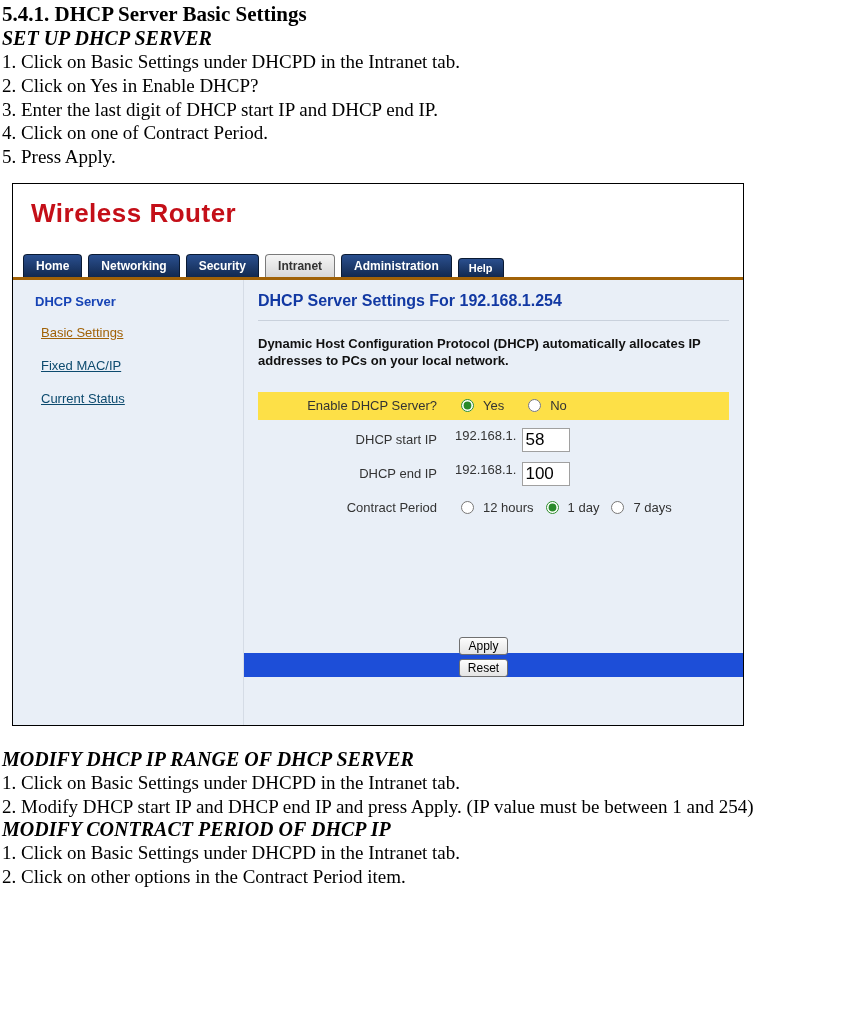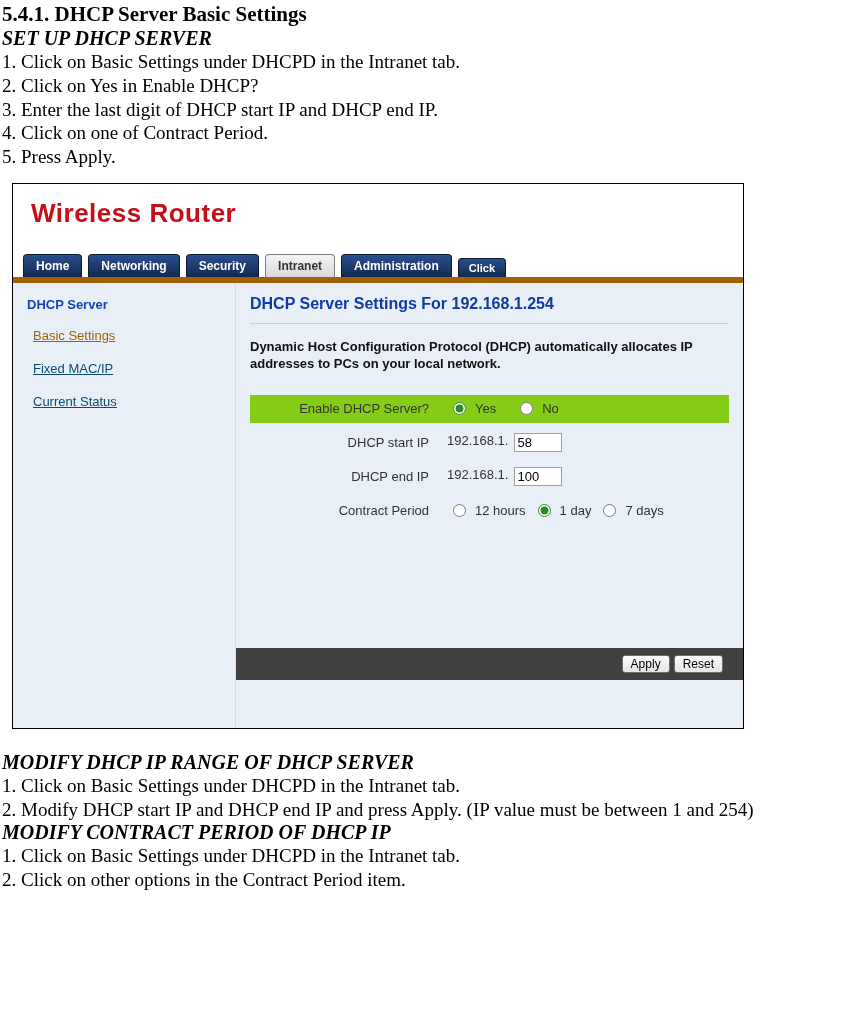--- a/index.html
+++ b/index.html
@@ -57,23 +57,24 @@
     color: #333;
     border: 1px solid #7a7a7a;
     border-bottom: none;
   }
   .tab.help {
     padding: 3px 10px;
     font-size: 11px;
   }
   .app-body {
     display: flex;
-    border-top: 6px solid #a16207;
+    border-top: 3px solid #a16207;
     background: #e9eff7;
     min-height: 445px;
+    padding-left: 8px;
   }
   .sidebar {
     width: 200px;
     padding: 14px 8px 8px 14px;
     font-family: Arial, sans-serif;
     font-size: 13px;
     background: #e9eff7;
     border-right: 1px solid #d5dce6;
   }
   .sidebar-title {
@@ -115,47 +116,48 @@
     line-height: 1.35;
     margin-bottom: 22px;
   }
   .form-row {
     display: flex;
     align-items: center;
     margin-bottom: 6px;
     height: 28px;
     padding-left: 4px;
   }
-  .form-row.alt { background: #84cc16; }
+  .form-row.alt { background: #fde047; }
   .form-label {
     width: 175px;
     text-align: right;
     padding-right: 18px;
     color: #333;
     font-size: 13px;
   }
   .form-value { display: flex; gap: 6px; font-size: 13px; color:#333; }
   .ip-input {
     width: 42px;
-    font-size: 13px;
+    font-size: 17px;
     padding: 1px 2px;
     border: 1px solid #a0a0a0;
     background:#fff;
   }
   input[type=radio]{ margin:0 3px 0 6px; accent-color:#2a8a2a; }
   .footer-bar {
     position: absolute;
     left: 0; right: 0; bottom: 48px;
-    background: #404040;
-    height: 32px;
+    background: #1d4ed8;
+    height: 24px;
     display: flex;
     justify-content: flex-end;
     align-items: center;
     padding-right: 20px;
     gap: 4px;
+    flex-direction: column;
   }
   .btn {
     font-family: Arial, sans-serif;
     font-size: 12px;
     padding: 1px 8px;
     border: 1px solid #707070;
     border-radius: 3px;
     background: linear-gradient(#fdfdfd,#e4e4e4);
     cursor: pointer;
   }
@@ -176,21 +178,21 @@
 <div class="screenshot-wrap">
   <div class="router-header">
     <span class="router-logo">Wireless Router</span>
   </div>
   <div class="tab-row">
     <span class="tab">Home</span>
     <span class="tab">Networking</span>
     <span class="tab">Security</span>
     <span class="tab active">Intranet</span>
     <span class="tab">Administration</span>
-    <span class="tab help">Click</span>
+    <span class="tab help">Help</span>
   </div>
   <div class="app-body">
     <div class="sidebar">
       <div class="sidebar-title">DHCP Server</div>
       <a class="sidebar-item active">Basic Settings</a>
       <a class="sidebar-item">Fixed MAC/IP</a>
       <a class="sidebar-item">Current Status</a>
     </div>
     <div class="content">
       <div class="content-title">DHCP Server Settings For 192.168.1.254</div>

